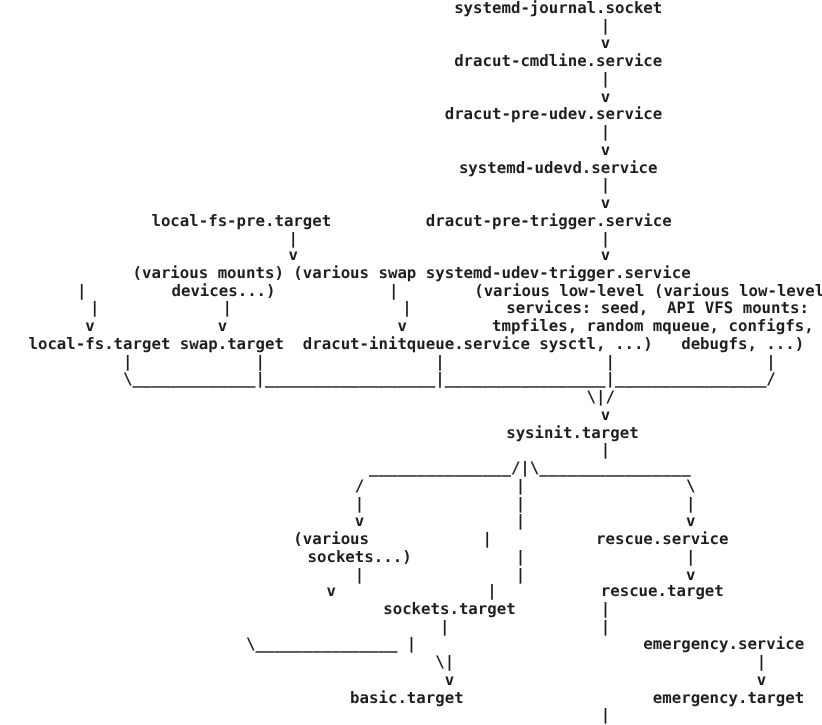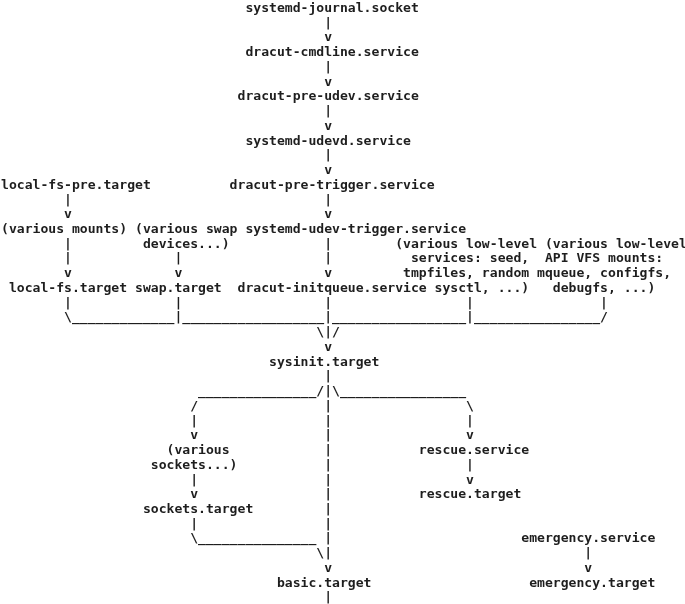--- a/index.html
+++ b/index.html
@@ -17,20 +17,21 @@
   pre.ascii-diagram {
     margin: 0;
     padding: 1px 0 0 1px;
     font-family: "DejaVu Sans Mono", "Liberation Mono", monospace;
     font-weight: bold;
     font-size: 13.1px;
     line-height: 14.73px;
     letter-spacing: 0;
     color: #1e1e1e;
     white-space: pre;
+    text-align: center;
   }
 </style>
 </head>
 <body>
 
 <div class="stage">
   <pre class="ascii-diagram" style="color: rgb(30, 30, 30);">                               systemd-journal.socket
                                          |
                                          v
                                dracut-cmdline.service

